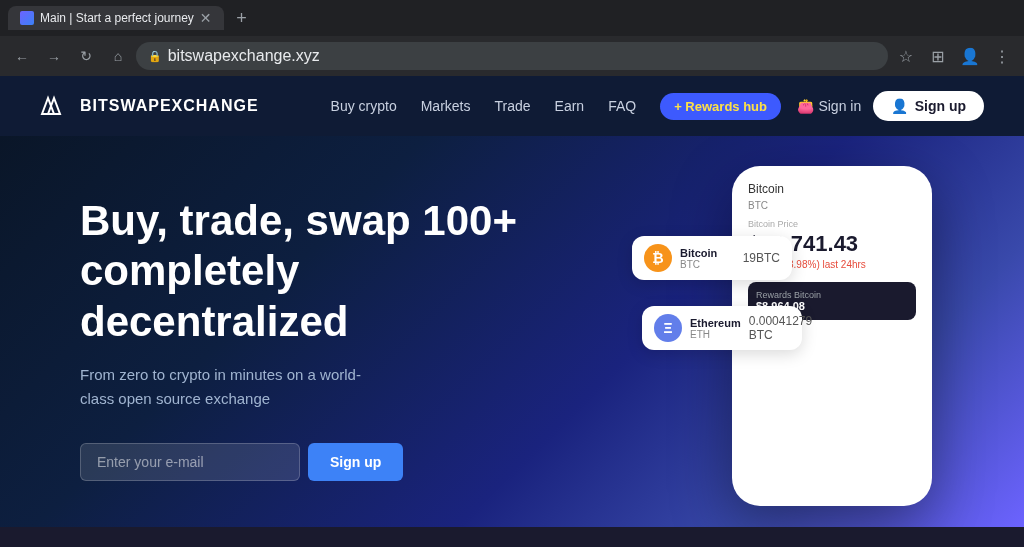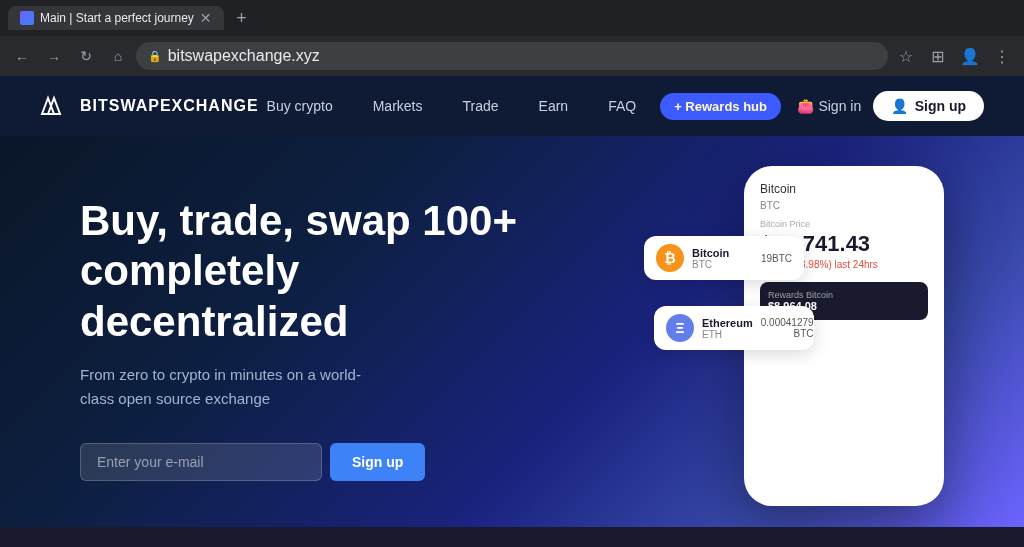--- a/index.html
+++ b/index.html
@@ -22,57 +22,57 @@
     .toolbar-icon { color: #9aa0a6; font-size: 16px; width: 28px; height: 28px; display: flex; align-items: center; justify-content: center; cursor: pointer; border-radius: 50%; }
 
     
     .page { width: 100%; height: 451px; overflow: hidden; position: relative; }
 
     
     .navbar { background: #0f1b35; display: flex; align-items: center; padding: 0 40px; height: 60px; position: relative; z-index: 10; }
     .logo { display: flex; align-items: center; gap: 16px; margin-right: auto; }
     .logo-icon { width: 24px; height: 24px; }
     .logo-text { color: white; font-size: 16px; font-weight: 700; letter-spacing: 1px; }
-    .nav-links { display: flex; align-items: center; gap: 40px; margin-right: 24px; }
+    .nav-links { display: flex; align-items: center; gap: 24px; margin-right: 24px; }
     .nav-link { color: #c8d0e0; font-size: 14px; cursor: pointer; text-decoration: none; }
-    .rewards-btn { background: #3d5afe; color: #fef9c3; border: none; border-radius: 20px; padding: 6px 14px; font-size: 13px; font-weight: 600; cursor: pointer; display: flex; align-items: center; gap: 4px; }
+    .rewards-btn { background: #3d5afe; color: #fde047; border: none; border-radius: 20px; padding: 6px 14px; font-size: 13px; font-weight: 600; cursor: pointer; display: flex; align-items: center; gap: 4px; }
     .nav-auth { display: flex; align-items: center; gap: 12px; margin-left: 16px; }
     .signin-btn { background: none; border: none; color: #c8d0e0; font-size: 14px; cursor: pointer; display: flex; align-items: center; gap: 4px; }
     .signup-btn { background: white; color: #1a1a2e; border: none; border-radius: 20px; padding: 7px 18px; font-size: 14px; font-weight: 600; cursor: pointer; display: flex; align-items: center; gap: 6px; }
 
     
     .hero { background: linear-gradient(135deg, #0a1628 0%, #0d1f40 30%, #1a237e 60%, #3949ab 80%, #6c63ff 100%); position: relative; overflow: hidden; height: 391px; display: flex; align-items: flex-start; padding: 60px 0 0 80px; }
     .hero-content { z-index: 2; flex: 1; max-width: 480px; }
     .hero-title { color: white; font-size: 42px; font-weight: 700; line-height: 1.2; margin-bottom: 16px; }
     .hero-subtitle { color: #a0b4d0; font-size: 15px; line-height: 1.6; margin-bottom: 32px; max-width: 300px; }
     .hero-form { display: flex; gap: 8px; margin-bottom: 0; }
-    .email-input { background: rgba(255,255,255,0.12); border: 1px solid rgba(255,255,255,0.2); border-radius: 6px; padding: 10px 16px; color: white; font-size: 14px; width: 242px; outline: none; }
+    .email-input { background: rgba(255,255,255,0.12); border: 1px solid rgba(255,255,255,0.2); border-radius: 6px; padding: 10px 16px; color: white; font-size: 14px; width: 220px; outline: none; }
     .email-input::placeholder { color: rgba(255,255,255,0.5); }
     .signup-hero-btn { background: #3d82f7; color: white; border: none; border-radius: 6px; padding: 10px 22px; font-size: 14px; font-weight: 600; cursor: pointer; }
 
     
-    .phone-container { position: absolute; right: 60px; top: 20px; width: 320px; height: 380px; z-index: 2; }
+    .phone-container { position: absolute; right: 72px; top: 20px; width: 320px; height: 380px; z-index: 2; }
     .phone { background: white; border-radius: 28px; width: 200px; height: 340px; position: absolute; right: 20px; top: 10px; box-shadow: 0 20px 60px rgba(0,0,0,0.4); overflow: hidden; padding: 16px; }
     .phone-header { font-size: 12px; color: #333; margin-bottom: 4px; font-weight: 500; }
     .phone-subheader { font-size: 10px; color: #888; margin-bottom: 8px; }
     .phone-price { font-size: 22px; font-weight: 700; color: #1a1a2e; margin-bottom: 2px; }
     .phone-change { font-size: 10px; color: #e74c3c; margin-bottom: 12px; }
     .phone-rewards { background: #1a1a2e; border-radius: 8px; padding: 8px; margin-bottom: 8px; }
     .phone-rewards-label { font-size: 9px; color: #9aa0a6; }
     .phone-rewards-val { font-size: 11px; color: white; font-weight: 600; }
     .coin-card { background: white; border-radius: 12px; padding: 8px 12px; box-shadow: 0 4px 16px rgba(0,0,0,0.15); display: flex; align-items: center; gap: 8px; position: absolute; }
     .coin-card-1 { left: 0; top: 80px; width: 160px; }
     .coin-card-2 { left: 10px; top: 150px; width: 160px; }
     .coin-circle { width: 28px; height: 28px; border-radius: 50%; display: flex; align-items: center; justify-content: center; font-size: 14px; font-weight: 700; flex-shrink: 0; }
     .coin-btc { background: #f7931a; color: white; }
     .coin-eth { background: #627eea; color: white; }
     .coin-info { flex: 1; }
     .coin-name { font-size: 11px; font-weight: 700; color: #1a1a2e; }
     .coin-sym { font-size: 10px; color: #888; }
-    .coin-value { font-size: 10px; color: #555; text-align: right; }
+    .coin-value { font-size: 12px; color: #555; }
   </style>
 </head>
 <body>
 
 <div>
   <div class="browser-chrome">
     <div class="tab-bar">
       <div class="tab-item">
         <div class="tab-favicon"></div>
         <span class="tab-title">Main | Start a perfect journey</span>

